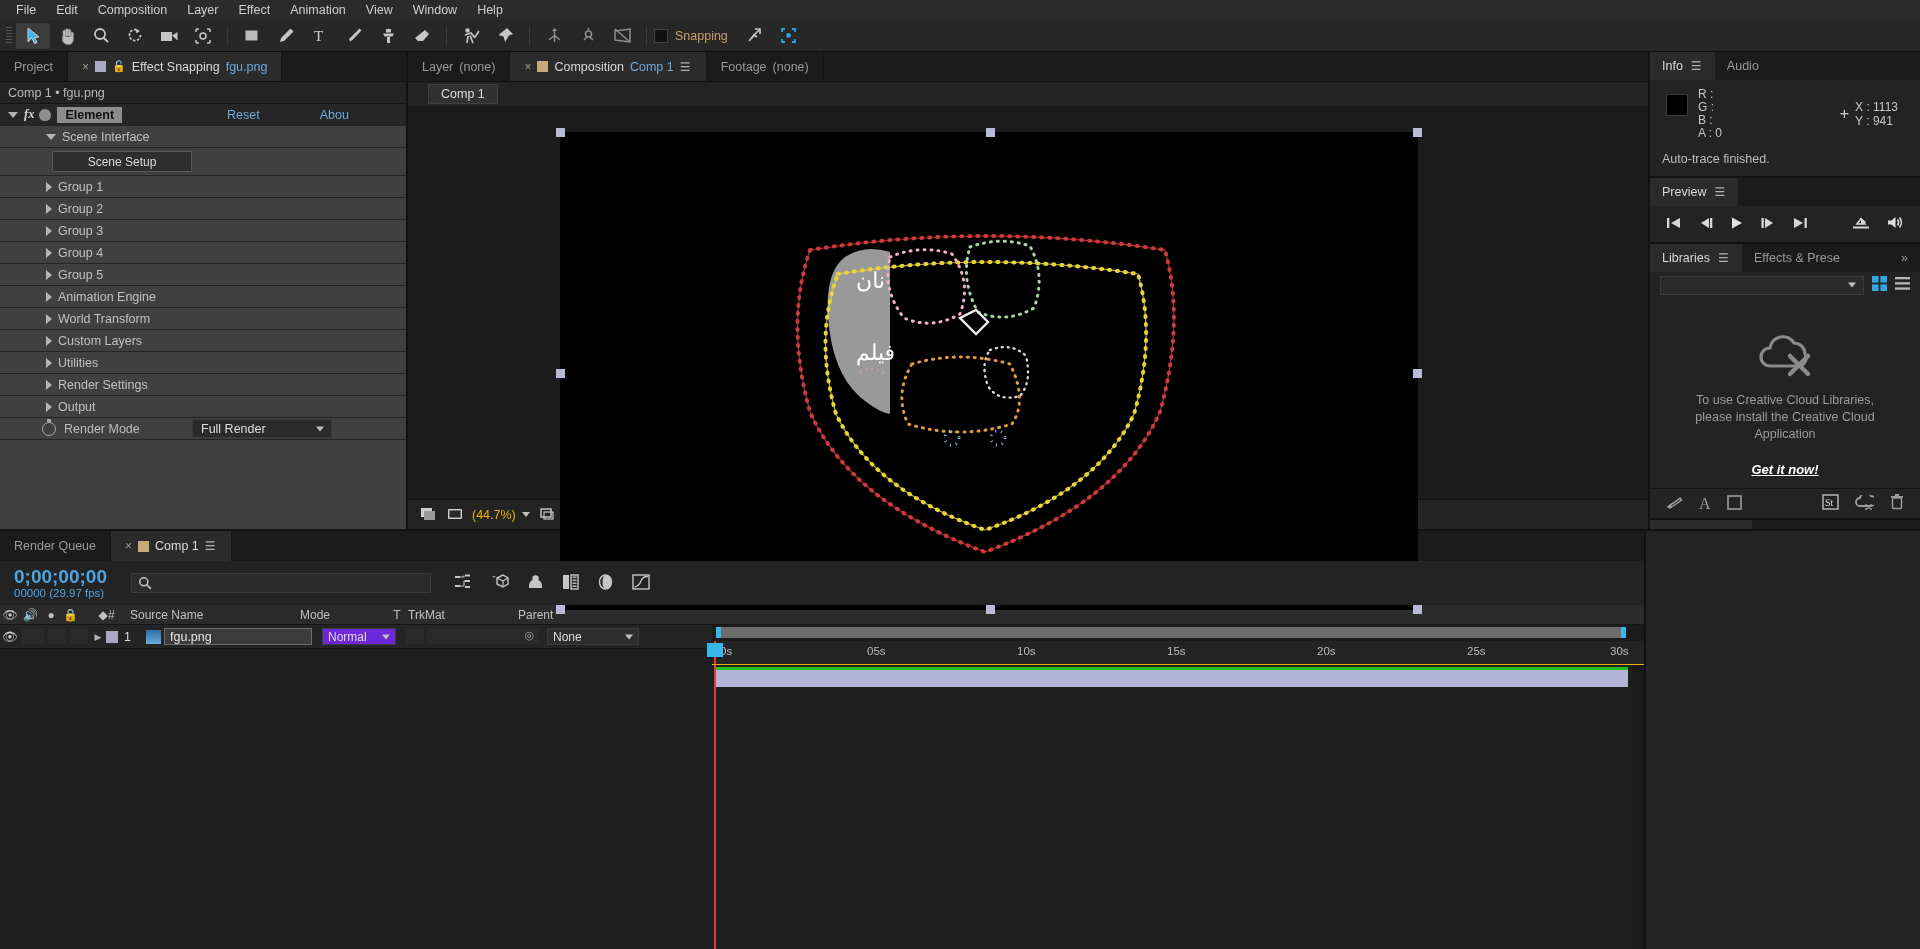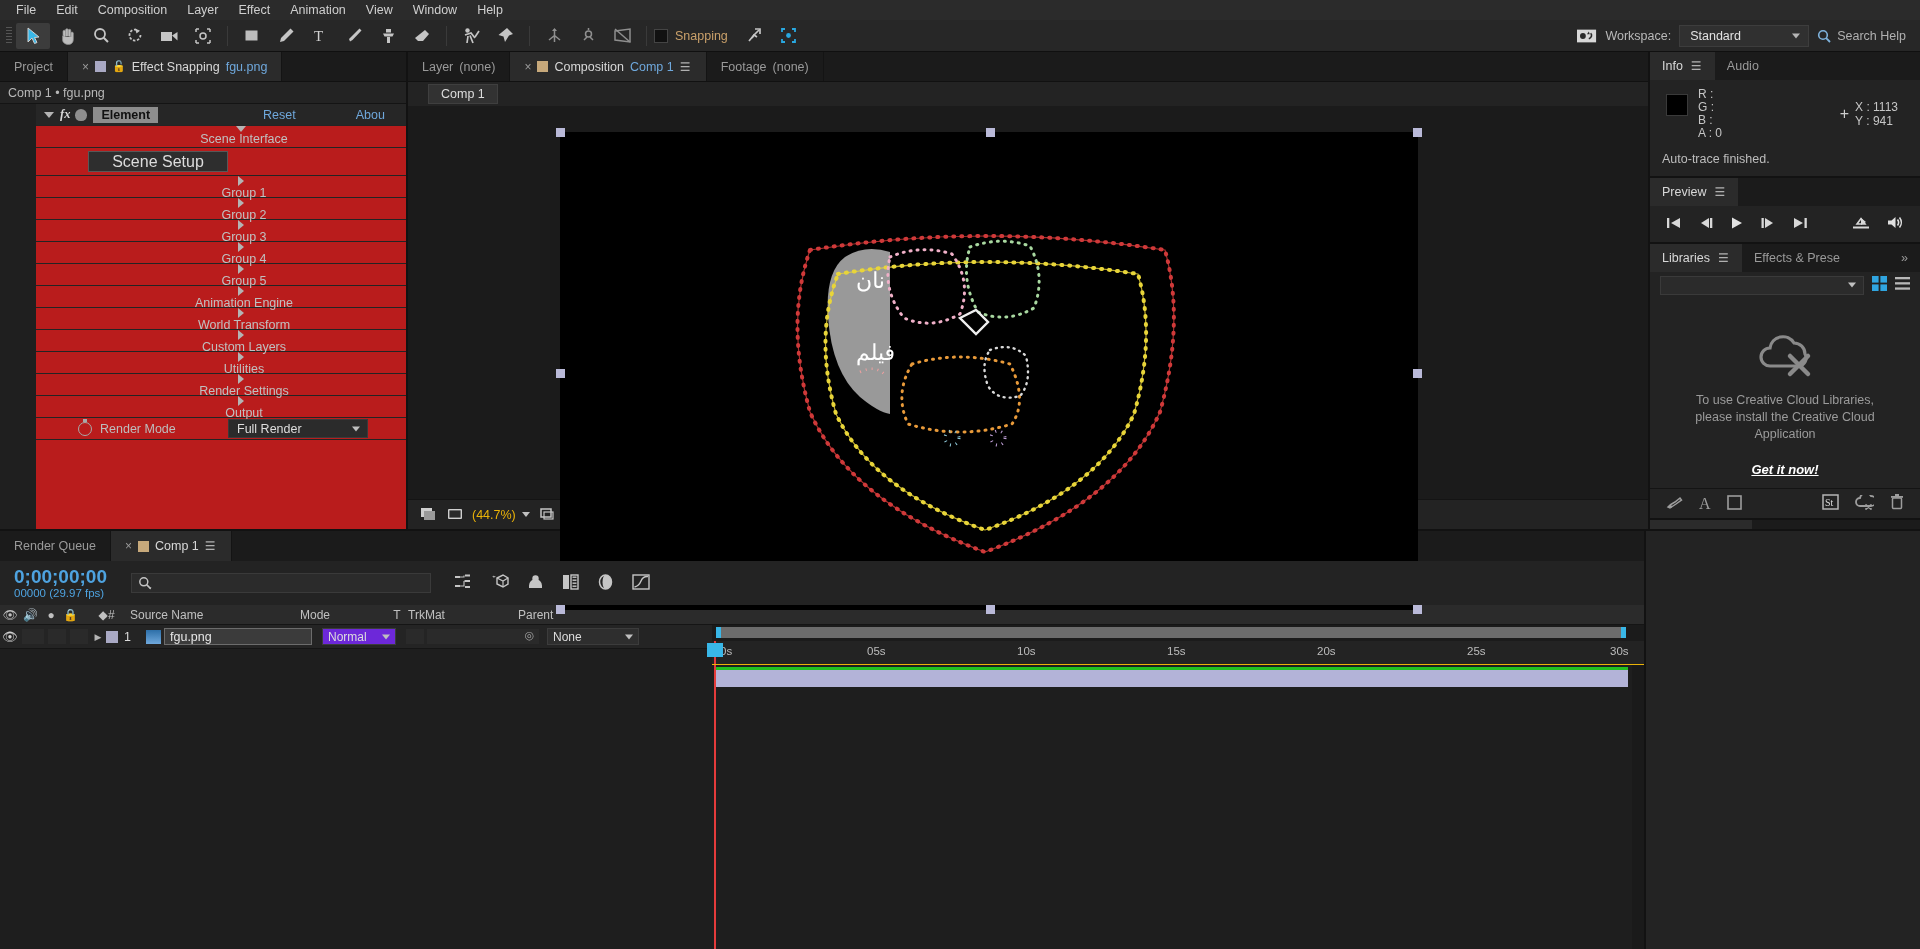--- a/index.html
+++ b/index.html
@@ -39,34 +39,34 @@
   
   .leftcol { width:408px; flex:0 0 408px; display:flex; flex-direction:column; background:#1f1f1f; border-right:2px solid #121212;}
   .tabbar { height:30px; background:#1b1b1b; display:flex; align-items:stretch; flex:0 0 30px; border-bottom:1px solid #111; }
   .tab { display:flex;align-items:center;gap:6px;padding:0 14px; color:#9a9a9a; font-size:12.5px; border-right:1px solid #141414;}
   .tab.active { background:#2b2b2b; color:#d8d8d8; }
   .tab .closex { color:#9a9a9a; font-size:12px; }
   .tab .sq { width:11px;height:11px;background:#a9a9c4;display:inline-block; }
   .tab .lock { font-size:11px;color:#cfcfcf; }
   .tab .accent { color:#6fa8dc; }
   .ec-path { height:22px; display:flex; align-items:center; padding-left:8px; background:#232323; color:#b8b8b8; font-size:12.5px; flex:0 0 22px; border-bottom:1px solid #141414;}
-  .ec-body { flex:1 1 auto; overflow:hidden; background:#b91c1c;margin-left:36px; }
+  .ec-body { flex:1 1 auto; overflow:hidden; background:#404040; }
   .ec-row { height:22px; display:flex; align-items:center; border-bottom:1px solid #242424; padding-left:8px; font-size:12.5px; color:#c0c0c0;}
   .ec-row.header { background:#262626; }
   .tri { width:0;height:0;border-left:5px solid transparent;border-right:5px solid transparent;border-top:6px solid #b4b4b4; margin-right:6px; }
   .tri.right { border:none; width:0;height:0;border-top:5px solid transparent;border-bottom:5px solid transparent;border-left:6px solid #b4b4b4; margin-right:6px;}
   .fx { font-style:italic; font-family:"Liberation Serif",serif; font-weight:bold; margin-right:5px; color:#d8d8d8; }
   .cube { width:12px;height:12px;border-radius:50% 50% 45% 45%; background:#8e8e8e; margin-right:6px; }
   .elname { background:#8d8d8d; color:#111; padding:1px 8px; font-weight:bold; }
   .reset { color:#6fa8dc; margin-left:105px; }
   .about { color:#6fa8dc; margin-left:60px; }
-  .indent1 { padding-left:46px;flex-direction:column; }
+  .indent1 { padding-left:46px; }
   .indent2 { padding-left:42px; }
   .scene-setup-wrap { height:28px; display:flex; align-items:center; padding-left:52px; border-bottom:1px solid #242424;}
-  .scene-setup { width:140px; height:21px; background:#2e2e2e; border:1px solid #585858; display:flex;align-items:center;justify-content:center;color:#dcdcdc;font-size:16px;}
+  .scene-setup { width:140px; height:21px; background:#2e2e2e; border:1px solid #585858; display:flex;align-items:center;justify-content:center;color:#dcdcdc;font-size:12px;}
   .rm-label { width:150px; display:flex; align-items:center; color:#bdbdbd; }
   .stopwatch { width:14px;height:14px;border:1.6px solid #a8a8a8;border-radius:50%;margin-right:8px;position:relative;}
   .stopwatch:after{content:"";position:absolute;top:-4px;left:4px;width:4px;height:3px;background:#a8a8a8;}
   .rm-dd { position:relative; width:140px; height:19px; background:#2b2b2b; border:1px solid #3a3a3a; display:flex;align-items:center;padding-left:8px;color:#dedede;}
   .rm-dd .carat { position:absolute; right:7px; top:50%; transform:translateY(-50%); border-left:4px solid transparent;border-right:4px solid transparent;border-top:5px solid #c0c0c0; }
 
   
   .centercol { flex:1 1 auto; display:flex; flex-direction:column; min-width:0; background:#1b1b1b; }
   .comp-tabbar { height:30px; background:#1b1b1b; display:flex; flex:0 0 30px; border-bottom:1px solid #111;}
   .comp-sub { height:24px; background:#232323; display:flex; align-items:center; padding-left:20px; flex:0 0 24px;}
@@ -286,42 +286,20 @@
     </div>
     <div class="tool">
       <svg width="17" height="17" viewBox="0 0 17 17">
           <g stroke="#29a8e0" stroke-width="1.8" fill="none">
             <path d="M2 5V2h3M15 5V2h-3M2 12v3h3M15 12v3h-3"></path>
           </g>
           <circle cx="8.5" cy="8.5" r="2.4" fill="#29a8e0"></circle>
         </svg>
     </div>
 
-    <div class="ws-wrap">
-      <div class="ct-ico">
-        <svg width="22" height="16" viewBox="0 0 22 16">
-            <rect x="0" y="1" width="21" height="14" fill="#d8d8d8"></rect>
-            <circle cx="6.5" cy="8" r="3.2" fill="#2b2b2b"></circle>
-            <path d="M13 11c3-1 4-4 2-6" stroke="#2b2b2b" stroke-width="1.8" fill="none"></path>
-            <path d="M13 3l1 3-3 0z" fill="#2b2b2b"></path>
-          </svg>
-      </div>
-      <div class="ws-label">Workspace:</div>
-      <div class="ws-select">
-        <span>Standard</span>
-        <span class="carat"></span>
-      </div>
-      <div class="searchhelp">
-        <svg width="14" height="14" viewBox="0 0 14 14">
-            <circle cx="6" cy="6" r="4.3" fill="none" stroke="#7fb3dd" stroke-width="1.6"></circle>
-            <line x1="9.2" y1="9.2" x2="13" y2="13" stroke="#7fb3dd" stroke-width="1.8"></line>
-          </svg>
-        <span>Search Help</span>
-      </div>
-    </div>
   </div>
 
   <div class="main">
 
     <div class="leftcol">
       <div class="tabbar">
         <div class="tab">
           <span>Project</span>
         </div>
         <div class="tab active">

